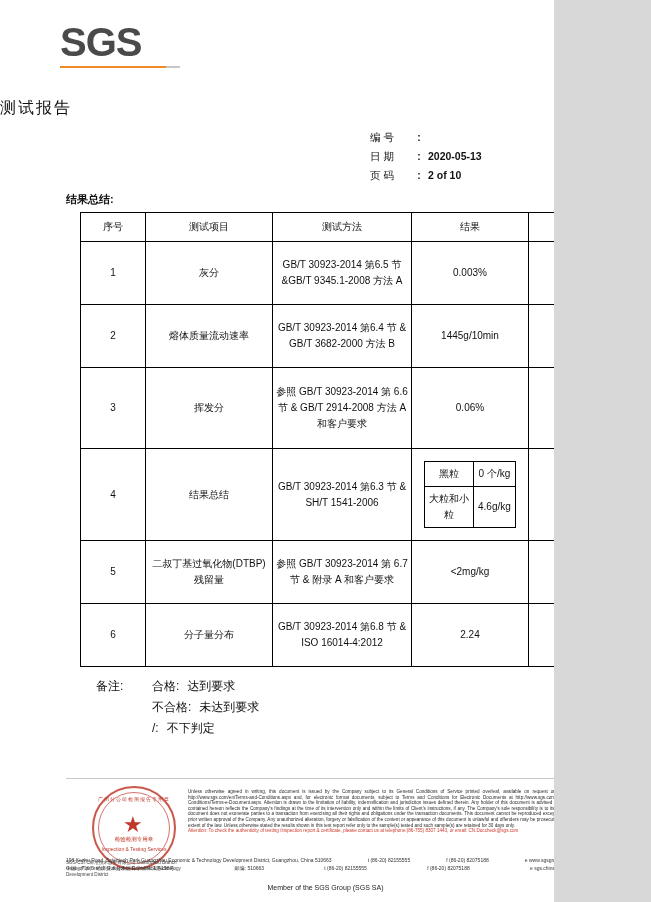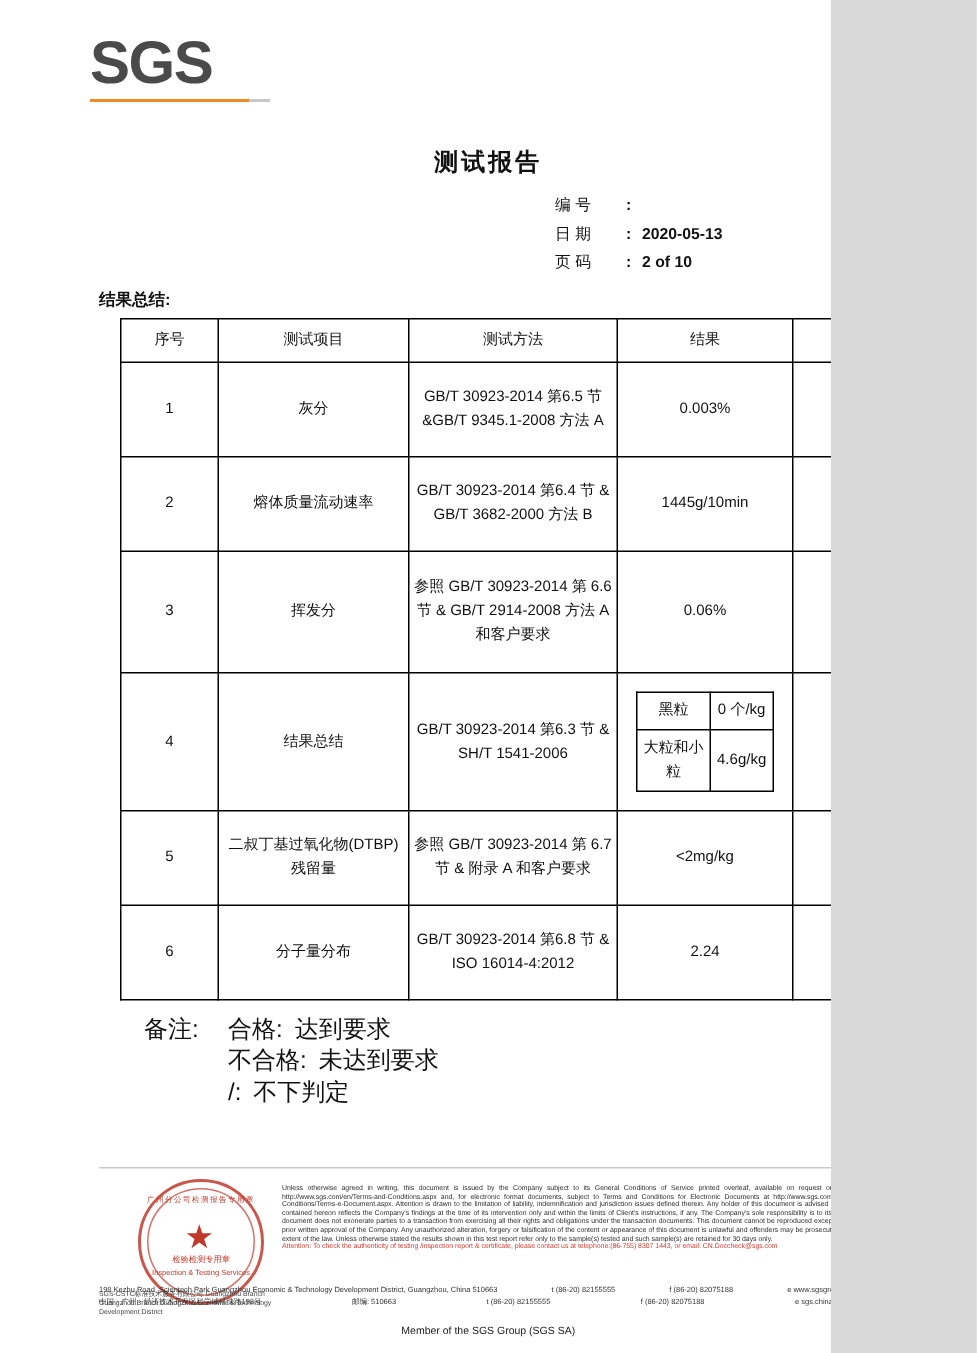--- a/index.html
+++ b/index.html
@@ -51,23 +51,23 @@
     height: 2px;
     background: #c8c8c8;
   }
 
   
   .doc-title {
     position: absolute;
     top: 98px;
     left: 0;
     width: 651px;
-    text-align: center;
+    text-align: left;
     font-size: 16px;
-    font-weight: bold;
+    font-weight: normal;
     color: #111;
     letter-spacing: 2px;
   }
 
   
   .meta {
     position: absolute;
     left: 370px;
     top: 128px;
     font-size: 10.5px;
@@ -148,21 +148,21 @@
   }
   .inner-tbl tr:first-child td { border-bottom: 1px solid #000; }
   .inner-tbl td.left-cell { border-right: 1px solid #000; width: 46%; }
   .cell-tall { height: 54px; }
 
   
   .notes {
     position: absolute;
     left: 96px;
     top: 676px;
-    font-size: 16px;
+    font-size: 12px;
     color: #111;
     line-height: 21px;
   }
   .notes-row { display: flex; }
   .notes-label { width: 56px; font-weight: normal; }
   .notes-text { }
 
   
   .footer-rule {
     position: absolute;

